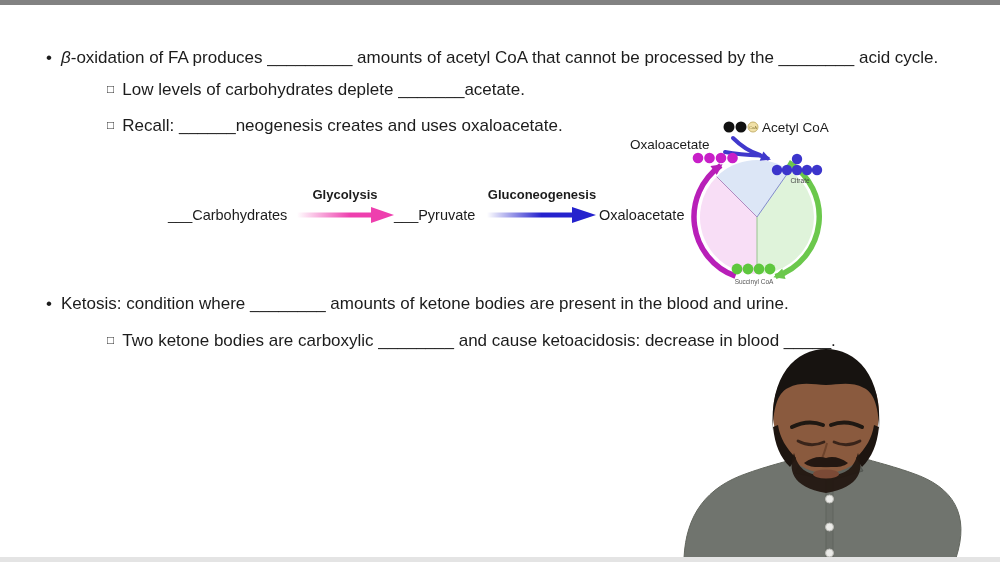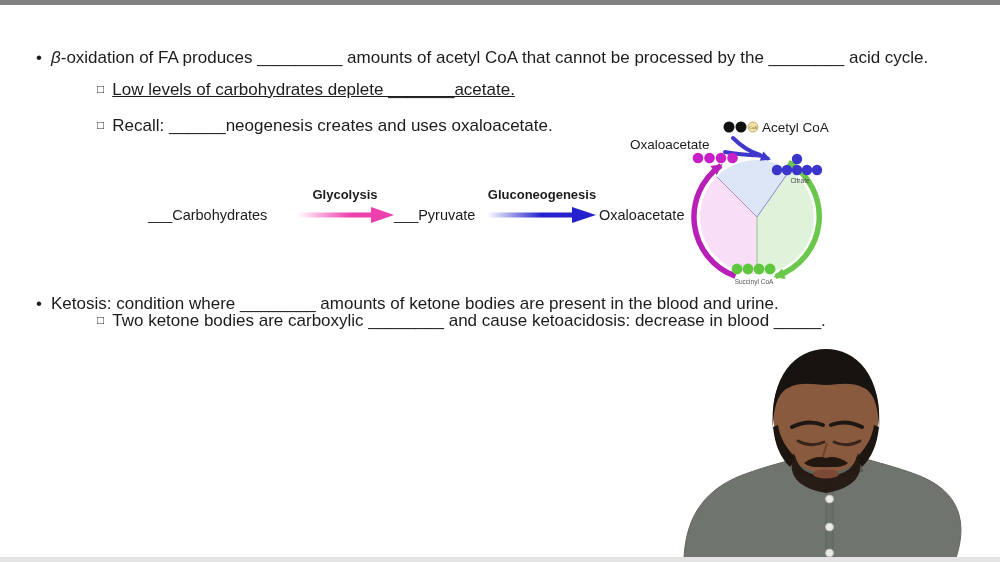--- a/index.html
+++ b/index.html
@@ -1,49 +1,49 @@
 <!DOCTYPE html>
 <html><head>
 <meta charset="utf-8">
 <style>
   * { margin:0; padding:0; box-sizing:border-box; }
   html,body { background:#ffffff; }
   body { font-family:"Liberation Sans", sans-serif; color:#1a1a1a; }
   .frame { position:relative; width:1000px; height:562px; background:#ffffff; overflow:hidden; }
   .topbar { position:absolute; left:0; top:0; width:1000px; height:5px; background:#828282; }
   .bottombar { position:absolute; left:0; top:557px; width:1000px; height:5px; background:#e4e4e4; }
-  .line { position:absolute; font-size:17px; white-space:nowrap; color:#1c1c1c; }
+  .line { position:absolute; font-size:17px; white-space:nowrap; color:#1c1c1c;margin-left:10px; }
   .bullet { display:inline-block; width:15px; font-size:17px; }
   .sq { display:inline-block; font-size:12px; margin-right:8px; position:relative; top:-2px; color:#2a2a2a; }
   .b { font-weight:normal; }
   .i { font-style:italic; }
   .flowlabel { position:absolute; font-size:14.5px; white-space:nowrap; color:#1c1c1c; }
   .arrowlabel { position:absolute; font-size:13px; text-align:center; color:#1c1c1c; }
   .abs { position:absolute; }
   svg text { font-family:"Liberation Sans", sans-serif; }
 </style>
 </head>
 <body>
 
 <div class="frame">
   <div class="topbar"></div>
 
   <div class="line" style="left:36px; top:48px;">
     <span class="bullet">•</span><span class="i">β</span><span>-oxidation of FA produces _________ amounts of acetyl CoA that cannot be processed by the ________ acid cycle.</span>
   </div>
 
-  <div class="line" style="left:97px; top:80px;text-decoration:underline;">
+  <div class="line" style="left:97px; top:80px;">
     <span class="sq">□</span><span>Low levels of carbohydrates deplete _______acetate.</span>
   </div>
 
   <div class="line" style="left:97px; top:116px;">
     <span class="sq">□</span><span class="b">Recall:</span><span> ______neogenesis creates and uses oxaloacetate.</span>
   </div>
 
-  <div class="flowlabel" style="left:148px; top:207px;">___Carbohydrates</div>
+  <div class="flowlabel" style="left:168px; top:207px;">___Carbohydrates</div>
   <div class="arrowlabel" style="left:297px; top:187px; width:96px;font-weight:bold;">Glycolysis</div>
   <svg class="abs" style="left:297px; top:206px;" width="98" height="18" viewBox="0 0 98 18">
     <defs>
       <linearGradient id="gradPink" x1="0" y1="0" x2="1" y2="0">
         <stop offset="0" stop-color="#ee3fae" stop-opacity="0"></stop>
         <stop offset="0.55" stop-color="#ee3fae"></stop>
       </linearGradient>
     </defs>
     <polygon points="0,6.5 74,6.5 74,1 97,9 74,17 74,11.5 0,11.5" fill="url(#gradPink)"></polygon>
   </svg>
@@ -119,21 +119,21 @@
         <circle cx="141" cy="159" r="5.4"></circle>
         <circle cx="152" cy="159" r="5.4"></circle>
     </g>
     <text x="136" y="174" font-size="6.5" text-anchor="middle" fill="#555555">Succinyl CoA</text>
   </svg>
 
   <div class="line" style="left:36px; top:294px;">
     <span class="bullet">•</span><span class="b">Ketosis:</span><span> condition where ________ amounts of ketone bodies are present in the blood and urine.</span>
   </div>
 
-  <div class="line" style="left:97px; top:311px;">
+  <div class="line" style="left:97px; top:331px;">
     <span class="sq">□</span><span>Two ketone bodies are carboxylic ________ and cause </span><span class="b">ketoacidosis</span><span>: decrease in blood _____.</span>
   </div>
 
   <svg class="abs" style="left:668px; top:347px;" width="300" height="211" viewBox="0 0 300 211">
 
     <path d="M134,100 L186,100 L189,134 L131,134 Z" fill="#744832"></path>
 
     <path d="M16,211 C18,168 38,140 80,126 C105,117 130,112 140,107 L162,132 L184,107 C194,112 219,117 244,126 C286,140 302,168 288,211 Z" fill="#70746e" stroke="#63675f" stroke-width="1"></path>
 
     <path d="M136,102 Q161,115 186,102 L187,111 Q161,124 135,111 Z" fill="#565a54"></path>

